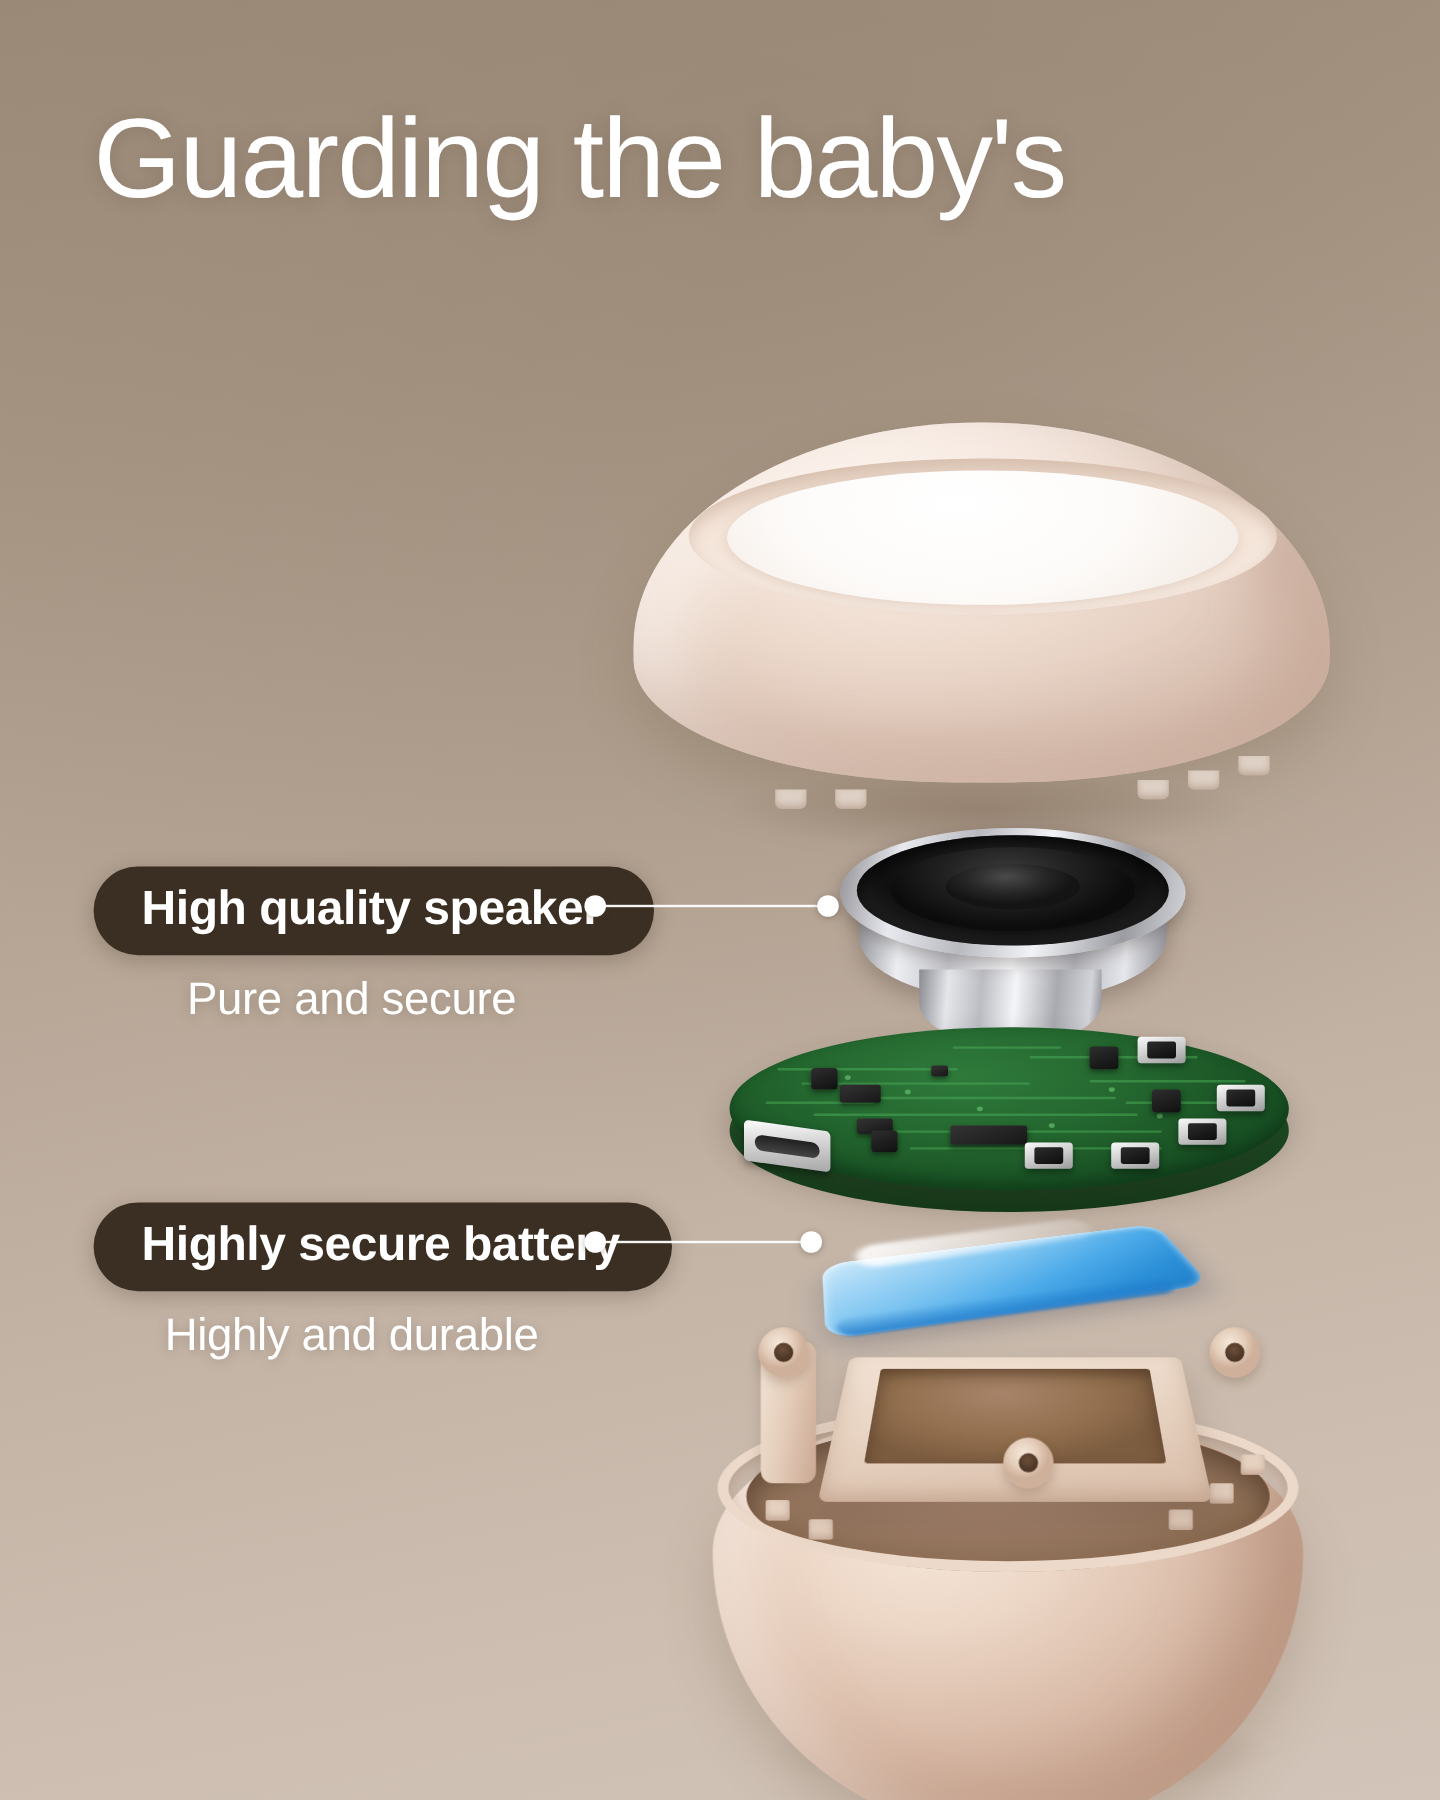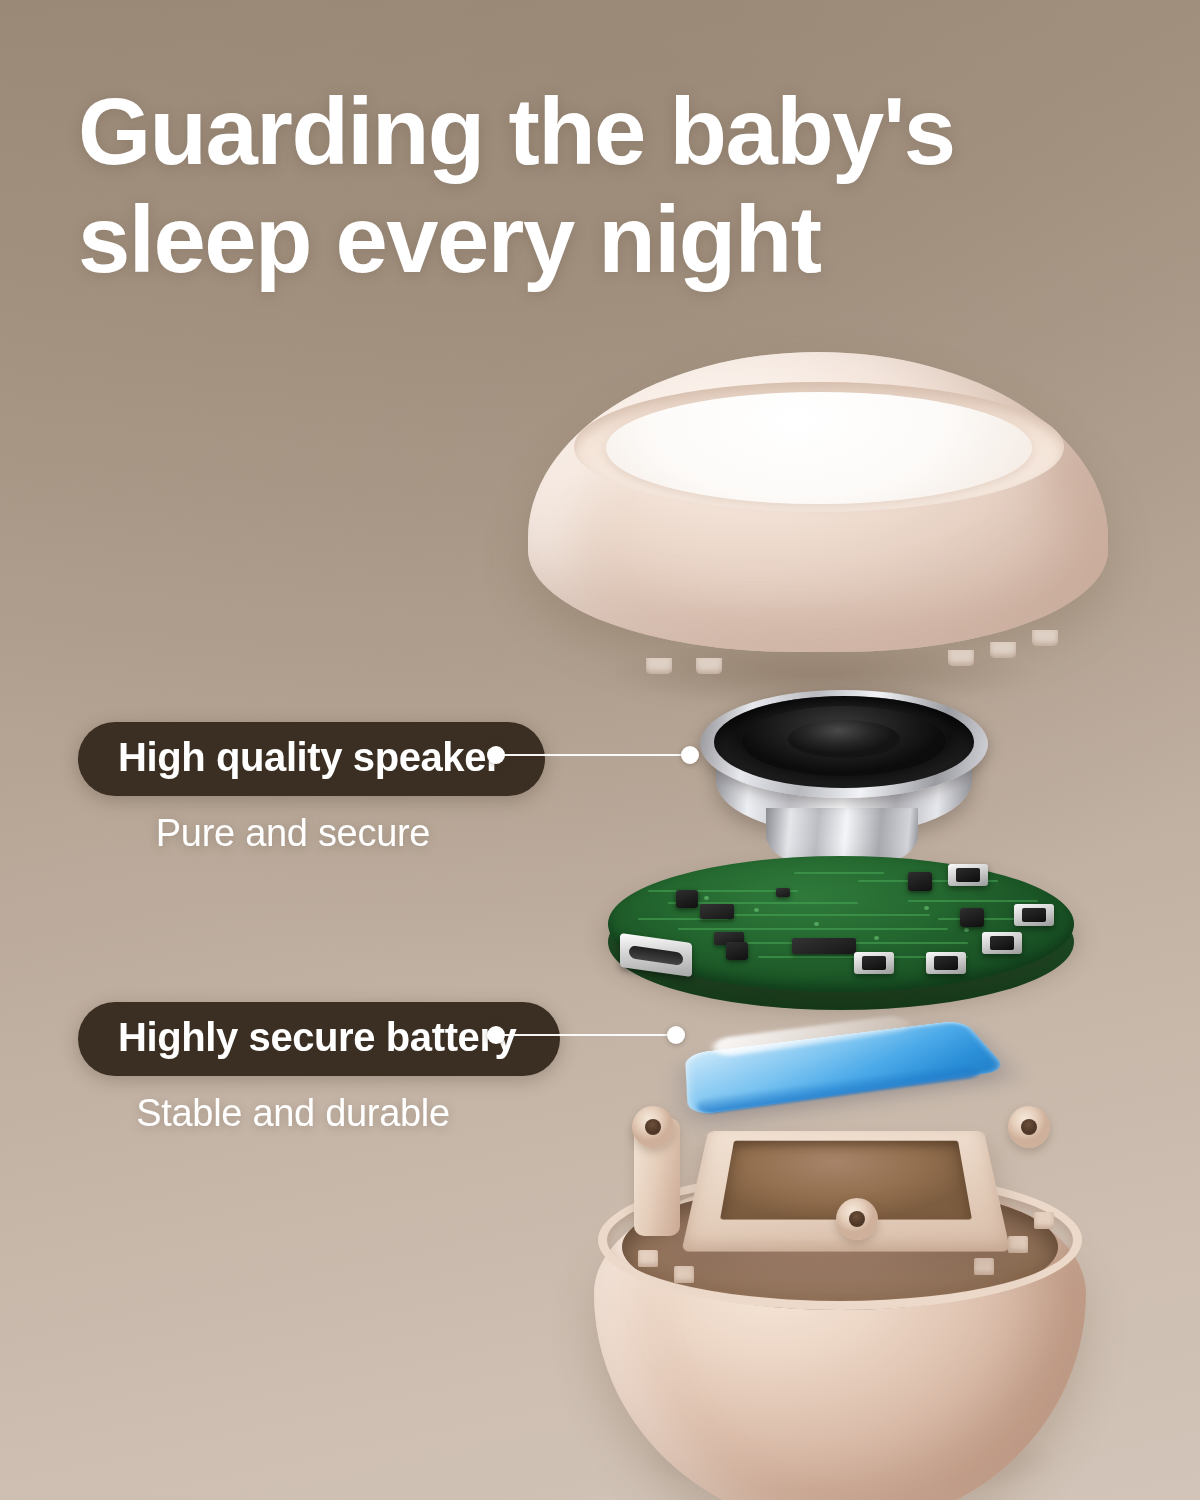--- a/index.html
+++ b/index.html
@@ -14,21 +14,21 @@
       linear-gradient(168deg, #9b8a78 0%, #a89685 22%, #b6a595 44%, #c4b4a6 66%, #cdbeb1 84%, #d2c4b8 100%);
   }
 
   
   .headline {
     position:absolute;
     left:78px; top:78px; width:1070px;
     color:#ffffff;
     font-size:94px;
     line-height:108px;
-    font-weight:700;
+    font-weight:400;
     letter-spacing:-1.5px;
     text-shadow:0 2px 14px rgba(90,72,55,0.25);
   }
   .headline .l2 { display:block; }
 
   
   .callout { position:absolute; }
   .pill {
     display:inline-block;
     background:#3a2f22;
@@ -280,21 +280,20 @@
     position:absolute; border-radius:50%;
     background:radial-gradient(closest-side, rgba(96,74,56,0.28), rgba(96,74,56,0));
     pointer-events:none;
   }
 </style>
 </head>
 <body>
 
 <div class="headline">
   <span class="l1">Guarding the baby's</span>
-  <span class="l2">sleep every night</span>
 </div>
 
 <div class="stage">
 
   <div class="shadow-soft" style="left:600px; top:640px; width:440px; height:70px;"></div>
   <div class="shadow-soft" style="left:640px; top:1420px; width:420px; height:80px;"></div>
 
   <div class="dome">
     <div class="body"></div>
     <div class="rimlip"></div>
@@ -389,19 +388,19 @@
   <span class="subtext">Pure and secure</span>
 </div>
 <div class="connector k1">
   <span class="dot a"></span>
   <span class="ln"></span>
   <span class="dot b"></span>
 </div>
 
 <div class="callout c2">
   <span class="pill">Highly secure battery</span>
-  <span class="subtext">Stable and durable</span>
+  <span class="subtext">Highly and durable</span>
 </div>
 <div class="connector k2">
   <span class="dot a"></span>
   <span class="ln"></span>
   <span class="dot b"></span>
 </div>
 
 </body></html>

